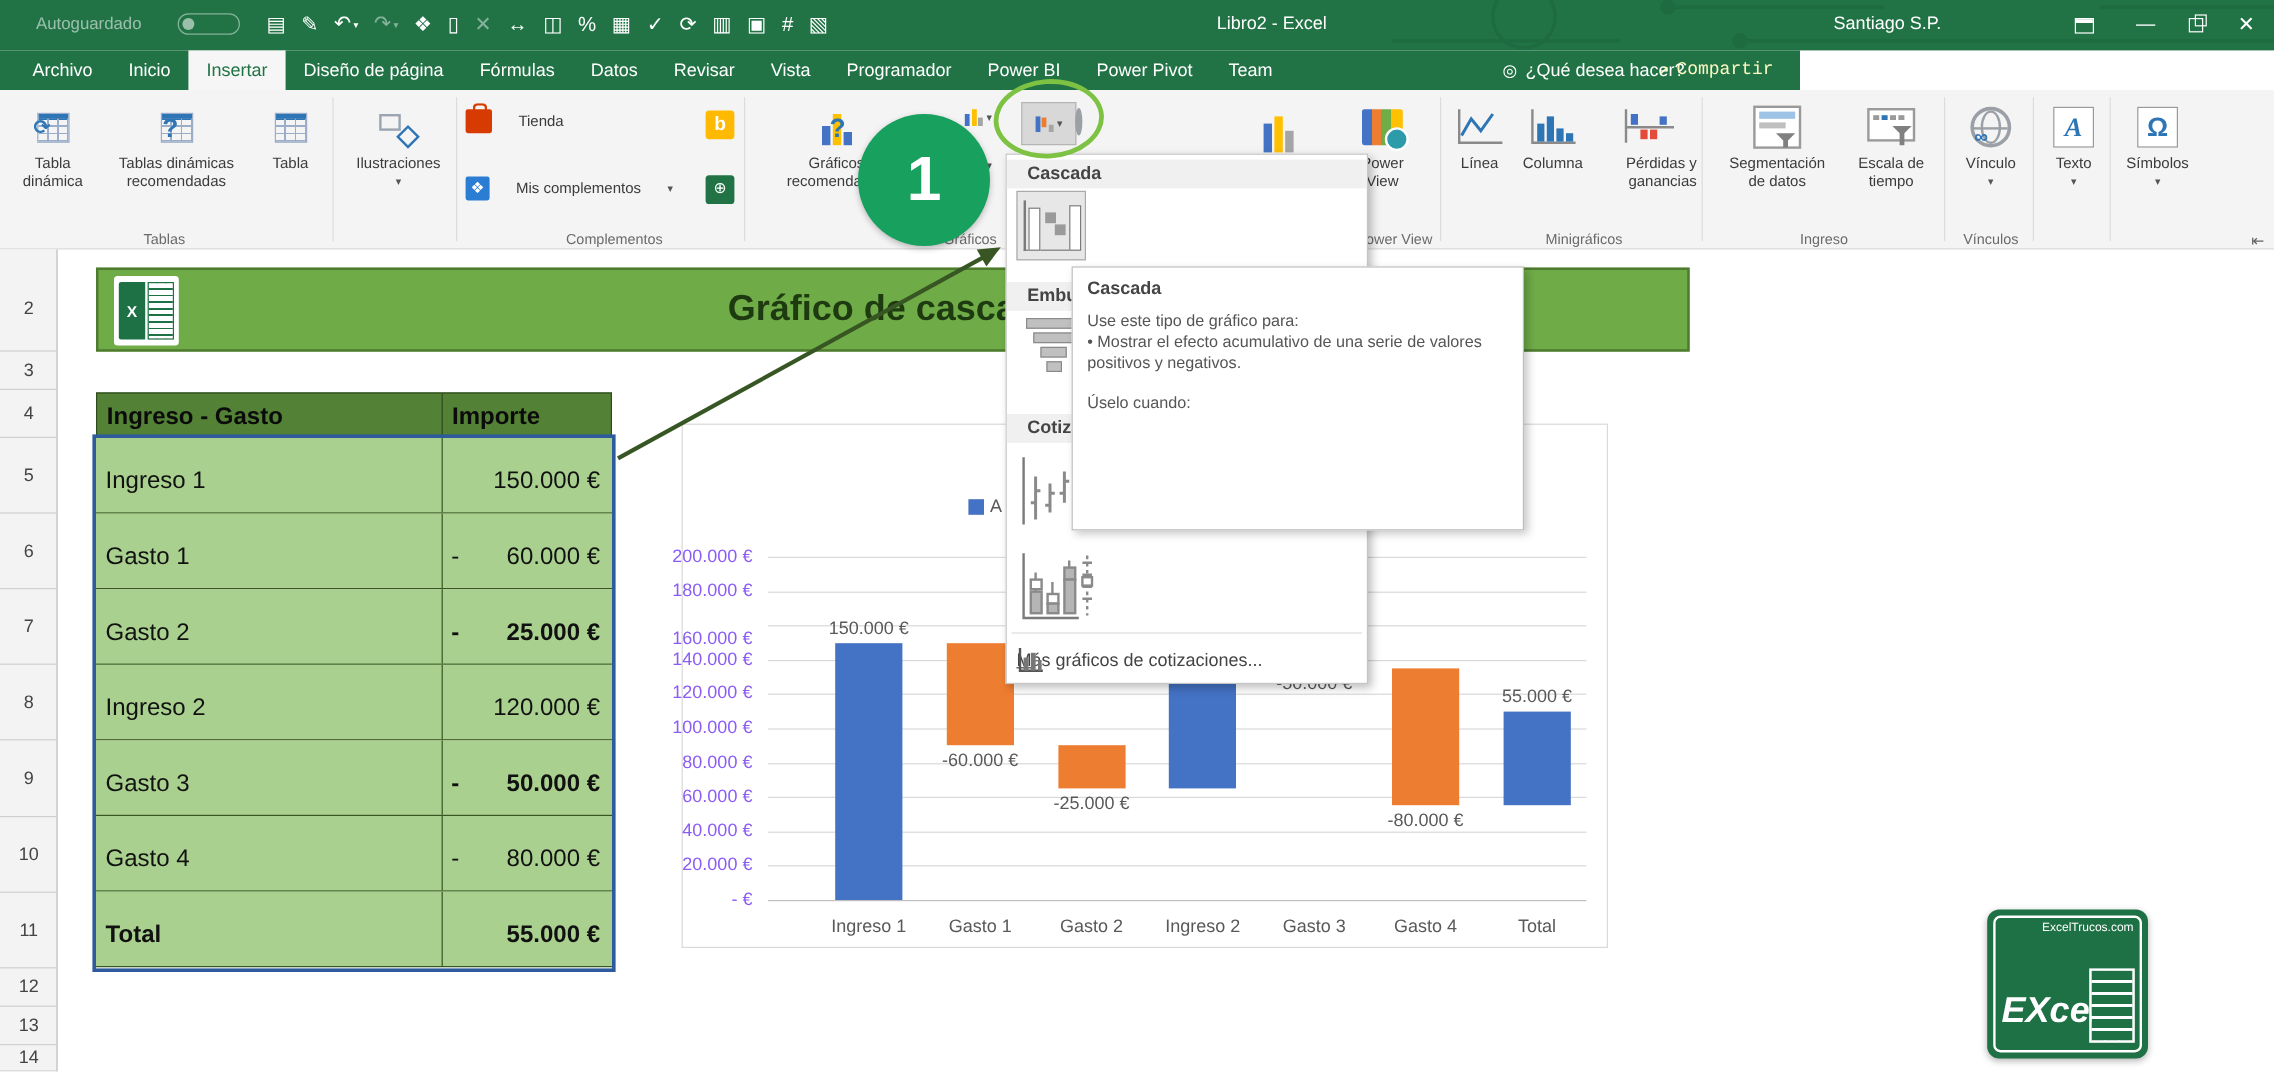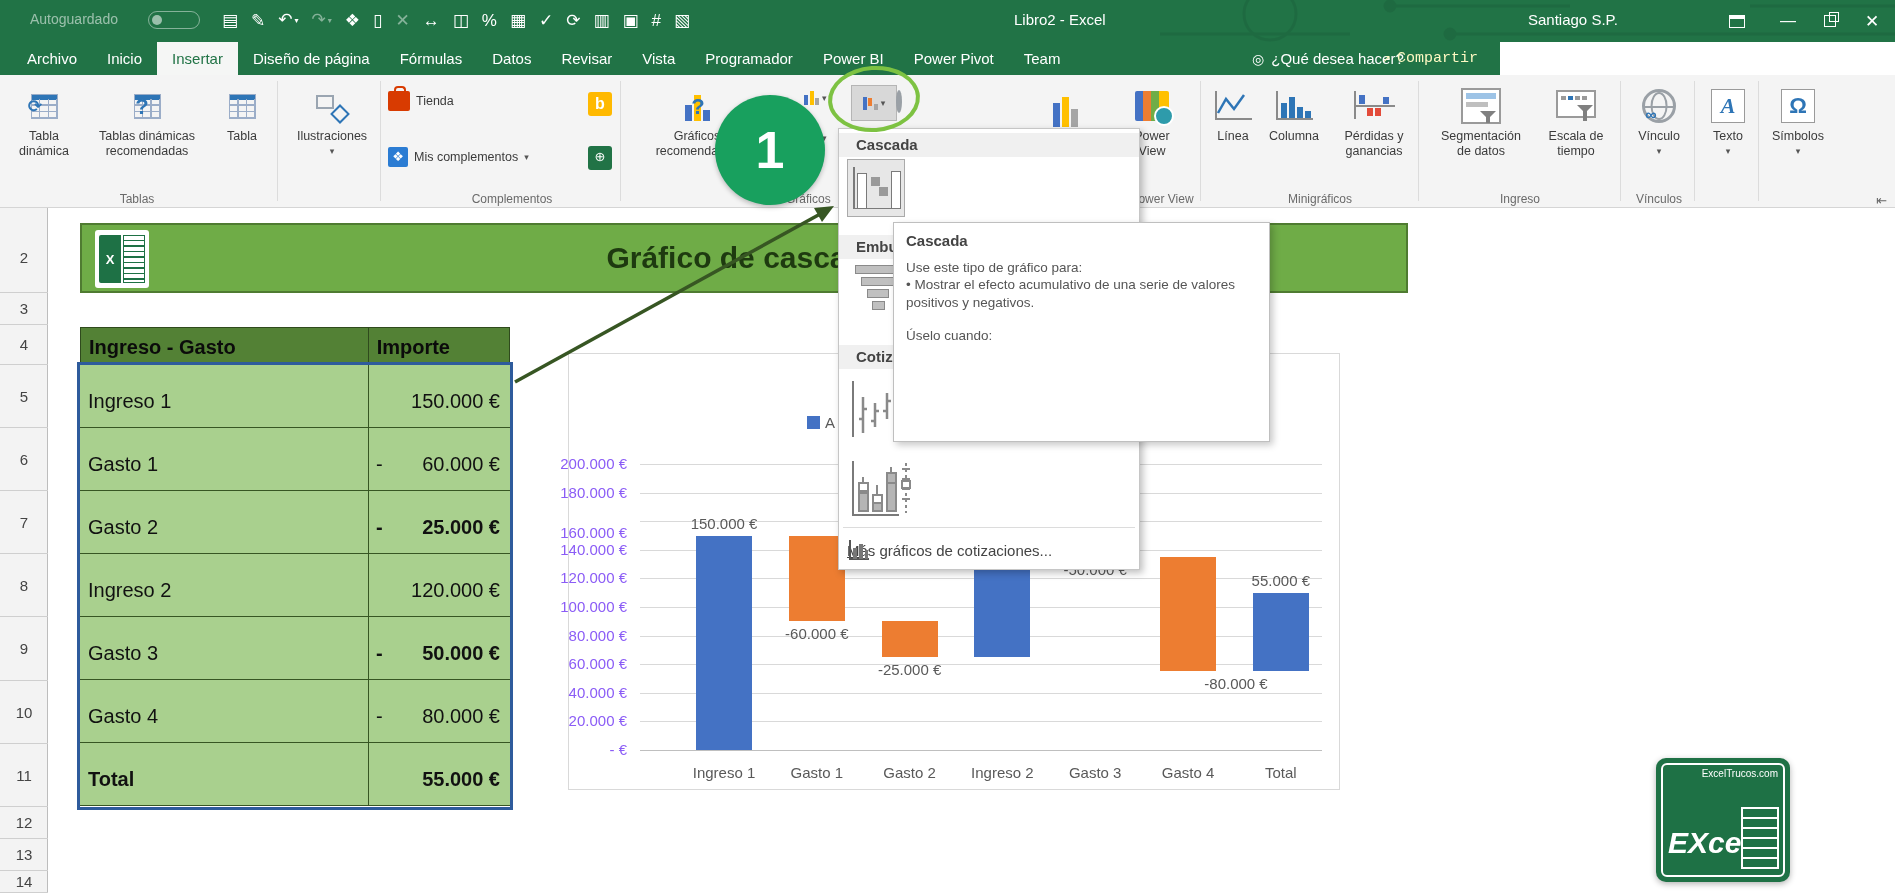--- a/index.html
+++ b/index.html
@@ -44,21 +44,21 @@
   .share{position:absolute;right:22px;top:0;height:33px;line-height:33px;font-size:15px;color:#fef9c3;font-family:Liberation Mono, monospace;}
   .share .shicon{margin-right:6px;font-size:14px;}
 
   
   .ribbon{position:absolute;left:0;top:75px;width:1895px;height:133px;background:var(--ribbon-bg);border-bottom:1px solid #d5d5d5;color:#3b3b3b;}
   .rsep{position:absolute;top:6px;width:1px;height:120px;background:#dcdcdc;}
   .glabel{position:absolute;top:117px;font-size:12px;color:#6a6a6a;text-align:center;}
   .rbtn{position:absolute;top:8px;text-align:center;font-size:12.5px;line-height:15px;cursor:pointer;}
   .rbtn .ricon{height:46px;display:flex;align-items:center;justify-content:center;}
   .dda{font-size:9px;color:#555;}
-  .smallbtn{position:absolute;display:flex;align-items:center;gap:6px;font-size:12.5px;cursor:pointer;}
+  .smallbtn{position:absolute;display:flex;align-items:center;gap:22px;font-size:12.5px;cursor:pointer;}
   .tbl-icon{width:27px;height:25px;border:1.5px solid #9badc8;background:linear-gradient(#2e75b6 0 5px,rgba(0,0,0,0) 5px);position:relative;}
   .tbl-icon::after{content:"";position:absolute;inset:4px 0 0 0;background:repeating-linear-gradient(90deg,transparent 0 7px,#9badc8 7px 8.5px),repeating-linear-gradient(transparent 0 5px,#9badc8 5px 6.5px);}
   .ovl{position:absolute;font-weight:bold;color:#2e75b6;}
   .shape-icon{width:34px;height:30px;position:relative;}
   .shape-icon .r{position:absolute;left:1px;top:4px;width:18px;height:14px;border:2px solid #9aa5b1;}
   .shape-icon .d{position:absolute;right:2px;bottom:0;width:14px;height:14px;border:2px solid #2e75b6;transform:rotate(45deg);}
   .store-icon{width:22px;height:20px;background:#D83B01;border-radius:2px;position:relative;}
   .store-icon::before{content:"";position:absolute;left:6px;top:-5px;width:8px;height:7px;border:2px solid #D83B01;border-bottom:none;border-radius:4px 4px 0 0;}
   .addin-icon{width:20px;height:20px;background:#2B7CD3;border-radius:2px;color:#fff;font-size:13px;line-height:20px;text-align:center;}
   .bing-icon{position:absolute;left:588px;top:17px;width:24px;height:24px;background:#FFB900;border-radius:3px;color:#fff;font-weight:bold;font-size:16px;text-align:center;line-height:24px;}
@@ -345,21 +345,21 @@
         <svg width="42" height="34">
             <path d="M4 2 V30 H40" stroke="#8a8a8a" stroke-width="2" fill="none"></path>
             <rect x="8" y="14" width="6" height="15" fill="#2e75b6"></rect>
             <rect x="16" y="8" width="6" height="21" fill="#2e75b6"></rect>
             <rect x="24" y="18" width="6" height="11" fill="#2e75b6"></rect>
             <rect x="32" y="22" width="6" height="7" fill="#2e75b6"></rect>
           </svg>
       </div>
       <div>Columna</div>
     </div>
-    <div class="rbtn" style="left:1334px;width:80px;">
+    <div class="rbtn" style="left:1334px;width:80px;text-align:right;">
       <div class="ricon">
         <svg width="46" height="34">
             <path d="M4 2 V17 H44 M4 17 V30" stroke="#8a8a8a" stroke-width="2" fill="none"></path>
             <rect x="8" y="6" width="6" height="9" fill="#4472C4"></rect>
             <rect x="16" y="19" width="6" height="8" fill="#E34B3A"></rect>
             <rect x="24" y="19" width="6" height="8" fill="#E34B3A"></rect>
             <rect x="32" y="8" width="6" height="7" fill="#4472C4"></rect>
           </svg>
       </div>
       <div>Pérdidas y</div>
@@ -544,21 +544,21 @@
       <div class="bar orange" style="left: 881.6px; top: 621.3px; width: 56px; height: 35.75px;"></div>
       <div class="cat" style="left: 863.6px; top: 764px;">Gasto 2</div>
       <div class="barlabel" style="left: 849.6px; top: 661.05px;">-25.000 €</div>
       <div class="bar blue" style="left: 974.4px; top: 485.45px; width: 56px; height: 171.6px;"></div>
       <div class="cat" style="left: 956.4px; top: 764px;">Ingreso 2</div>
       <div class="bar orange" style="left: 1067.2px; top: 485.45px; width: 56px; height: 71.5px;"></div>
       <div class="cat" style="left: 1049.2px; top: 764px;">Gasto 3</div>
       <div class="barlabel" style="left: 1035.2px; top: 560.95px;">-50.000 €</div>
       <div class="bar orange" style="left: 1160px; top: 556.95px; width: 56px; height: 114.4px;"></div>
       <div class="cat" style="left: 1142px; top: 764px;">Gasto 4</div>
-      <div class="barlabel" style="left: 1176px; top: 675.35px;">-80.000 €</div>
+      <div class="barlabel" style="left: 1128px; top: 675.35px;">-80.000 €</div>
       <div class="bar blue" style="left: 1252.8px; top: 592.7px; width: 56px; height: 78.65px;"></div>
       <div class="cat" style="left: 1234.8px; top: 764px;">Total</div>
       <div class="barlabel" style="left: 1220.8px; top: 571.7px;">55.000 €</div>
     </div>
   <div class="legend">
     <span class="sw"></span>
     <span>A</span>
   </div>
 
   <div class="badge">

